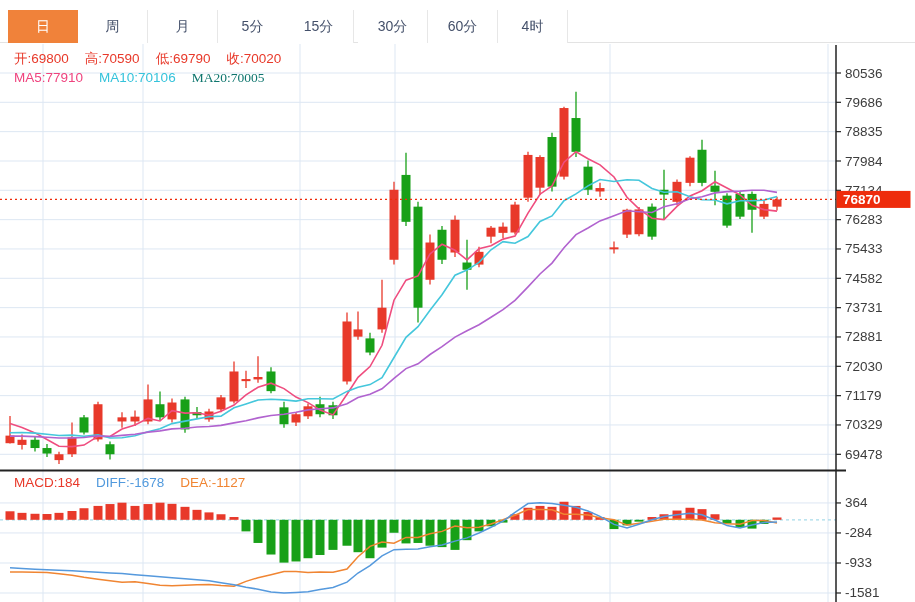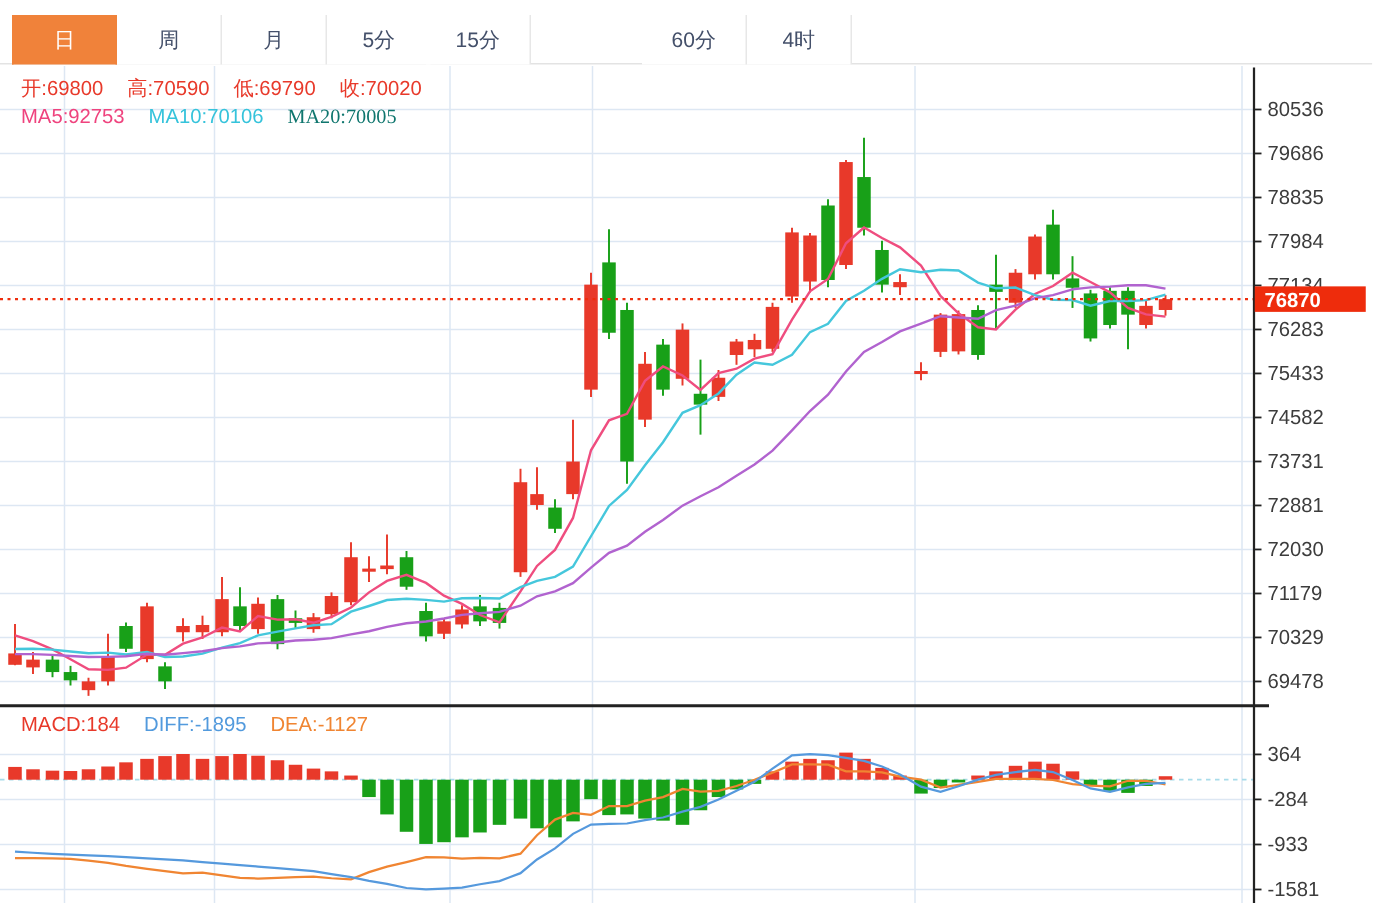--- a/index.html
+++ b/index.html
@@ -282,19 +282,20 @@
       <text x="845" y="597.4944444444444" font-size="13.5" fill="#3c3c3c">-1581</text>
       <rect x="836.5" y="190.91379310344826" width="74" height="17" fill="#ee2c0c"></rect>
       <text x="843" y="204.41379310344826" font-size="13.5" font-weight="bold" fill="#ffffff">76870</text>
     </svg>
   <div id="tabbar">
       <div class="tab active first" style="left: 8px;">日</div>
       <div class="tab" style="left: 78px;">周</div>
       <div class="tab" style="left: 148px;">月</div>
       <div class="tab" style="left: 218px;">5分</div>
       <div class="tab" style="left: 284px;">15分</div>
+      <div class="tab" style="left: 358px;">30分</div>
       <div class="tab" style="left: 428px;">60分</div>
       <div class="tab" style="left: 498px;">4时</div>
     </div>
   <div class="hdr" id="ohlc-header" style="left:14px;top:50px;"><span style="color: rgb(232, 57, 42);">开:<span style="margin-right: 0px;">69800</span></span><span style="color: rgb(232, 57, 42);">高:<span style="margin-right: 0px;">70590</span></span><span style="color: rgb(232, 57, 42);">低:<span style="margin-right: 0px;">69790</span></span><span style="color: rgb(232, 57, 42);">收:<span style="margin-right: 0px;">70020</span></span></div>
-  <div class="hdr" id="ma-header" style="left:14px;top:70px;"><span style="color: rgb(239, 67, 126);">MA5:<span style="margin-right: 0px;">92753</span></span><span style="color: rgb(53, 195, 219); text-align: right;">MA10:<span style="margin-right: 0px;">70106</span></span><span style="color: #0f766e; font-family: Liberation Serif, serif;">MA20:<span style="margin-right: 0px;">70005</span></span></div>
-  <div class="hdr" id="macd-header" style="left:14px;top:475px;"><span style="color: rgb(232, 57, 42);">MACD:<span style="margin-right: 0px;">184</span></span><span style="color: rgb(82, 154, 221);">DIFF:<span style="margin-right: 0px;">-1895</span></span><span style="color: rgb(240, 133, 50);">DEA:<span style="margin-right: 12px;">-1127</span></span></div>
+  <div class="hdr" id="ma-header" style="left:14px;top:70px;"><span style="color: rgb(239, 67, 126);">MA5:<span style="margin-right: 0px;">77910</span></span><span style="color: rgb(53, 195, 219); text-align: right;">MA10:<span style="margin-right: 0px;">70106</span></span><span style="color: #0f766e; font-family: Liberation Serif, serif;">MA20:<span style="margin-right: 0px;">70005</span></span></div>
+  <div class="hdr" id="macd-header" style="left:14px;top:475px;"><span style="color: rgb(232, 57, 42);">MACD:<span style="margin-right: 0px;">184</span></span><span style="color: rgb(82, 154, 221);">DIFF:<span style="margin-right: 0px;">-1678</span></span><span style="color: rgb(240, 133, 50);">DEA:<span style="margin-right: 12px;">-1127</span></span></div>
 </div>
 
 </body></html>

